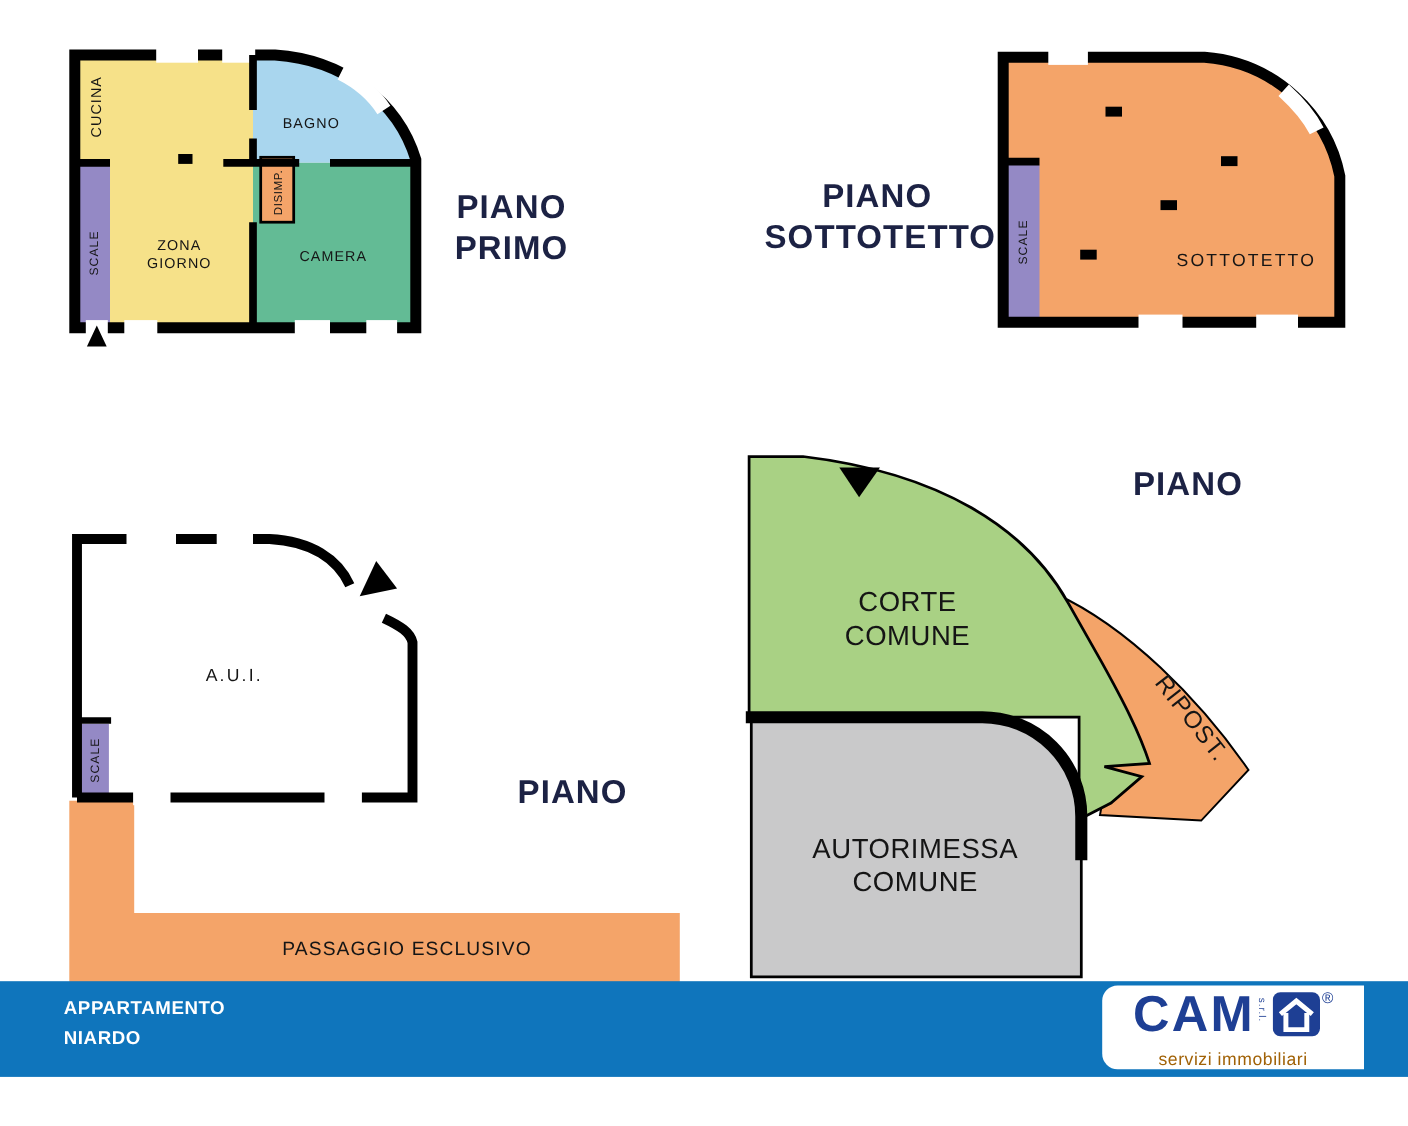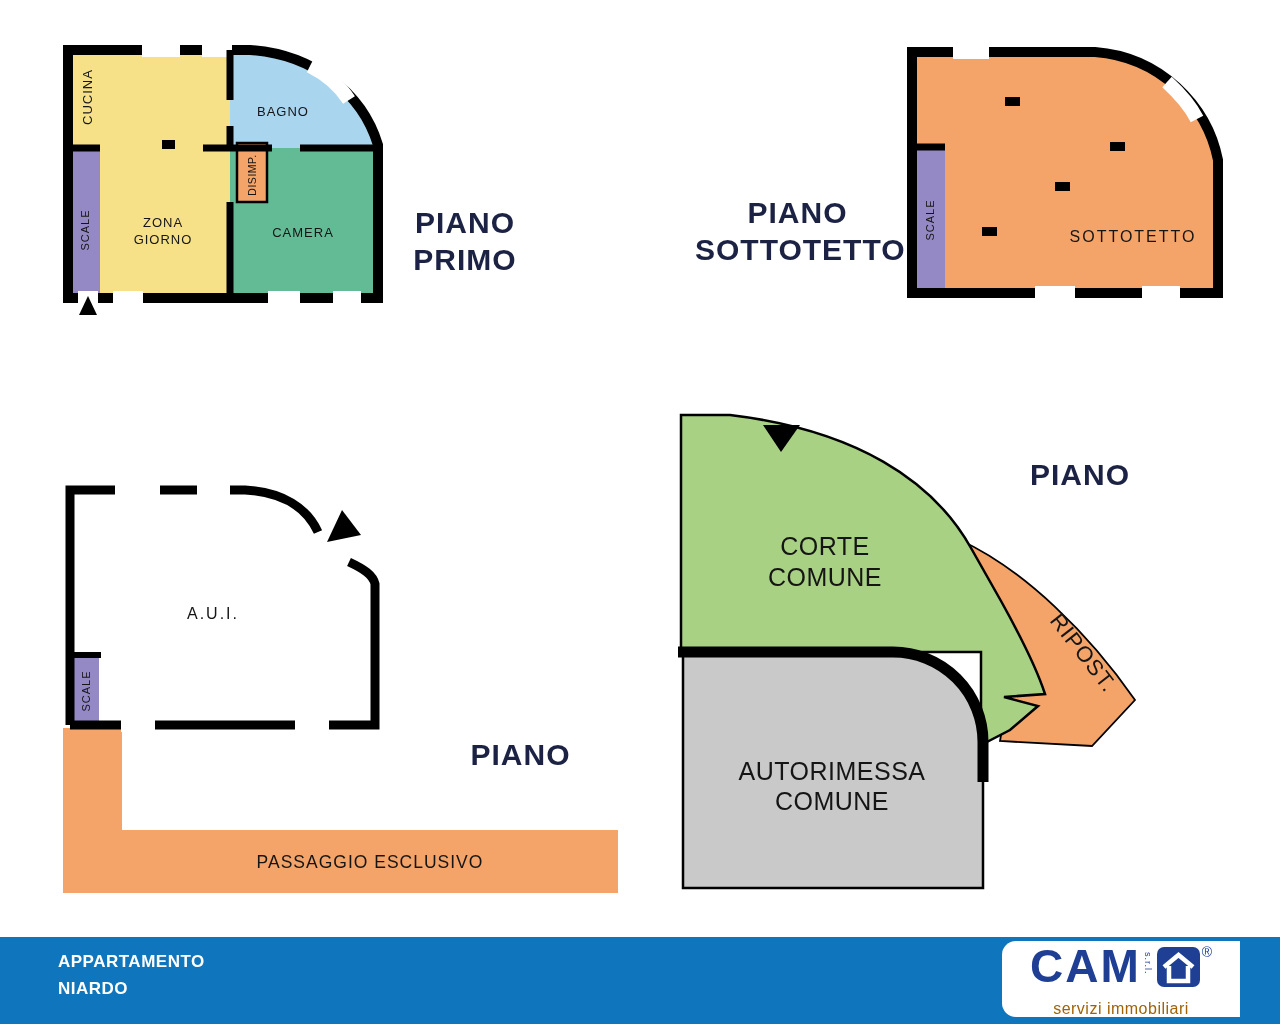--- a/index.html
+++ b/index.html
@@ -8,22 +8,22 @@
   .plan{position:absolute;}
   .plan text{font-family:"Liberation Sans",sans-serif;fill:#151515;}
   .t10{font-size:10.5px;letter-spacing:.5px}
   .t11{font-size:11px;letter-spacing:1px}
   .t13{font-size:13px;letter-spacing:1px}
   .t16{font-size:16px;letter-spacing:2px}
   .t17{font-size:17.5px;letter-spacing:1px}
   .t22{font-size:22px;letter-spacing:1px}
   .t25{font-size:25px;letter-spacing:.5px}
   .floor-title{position:absolute;color:#1c2244;font-weight:bold;font-size:30px;
-               line-height:37px;text-align:center;letter-spacing:1px;margin-top:34px;}
-  .footer{position:absolute;left:0;top:937px;width:1280px;height:87px;background:#0f75bc;}
+               line-height:37px;text-align:center;letter-spacing:1px;}
+  .footer{position:absolute;left:0;top:892px;width:1280px;height:87px;background:#0f75bc;}
   .footer-text{position:absolute;left:58px;top:11px;color:#ffffff;font-weight:bold;
                font-size:17px;line-height:27px;letter-spacing:.5px;}
   .logo-panel{position:absolute;left:1002px;top:4px;width:238px;height:76px;background:#ffffff;
               border-radius:14px 0 0 14px;}
   .logo-row{display:flex;align-items:flex-start;justify-content:center;padding-top:3px;}
   .logo-cam{font-size:46px;font-weight:bold;color:#1e3f94;letter-spacing:2px;line-height:44px;}
   .logo-srl{writing-mode:vertical-rl;font-size:9px;color:#1e3f94;margin:8px 2px 0 2px;letter-spacing:1px;}
   .logo-house{margin:2px 1px 0 2px;line-height:0;}
   .logo-reg{font-size:14px;color:#1e3f94;margin-top:0;}
   .logo-tagline{text-align:center;font-size:16px;color:#a16207;letter-spacing:.5px;margin-top:12px;}

